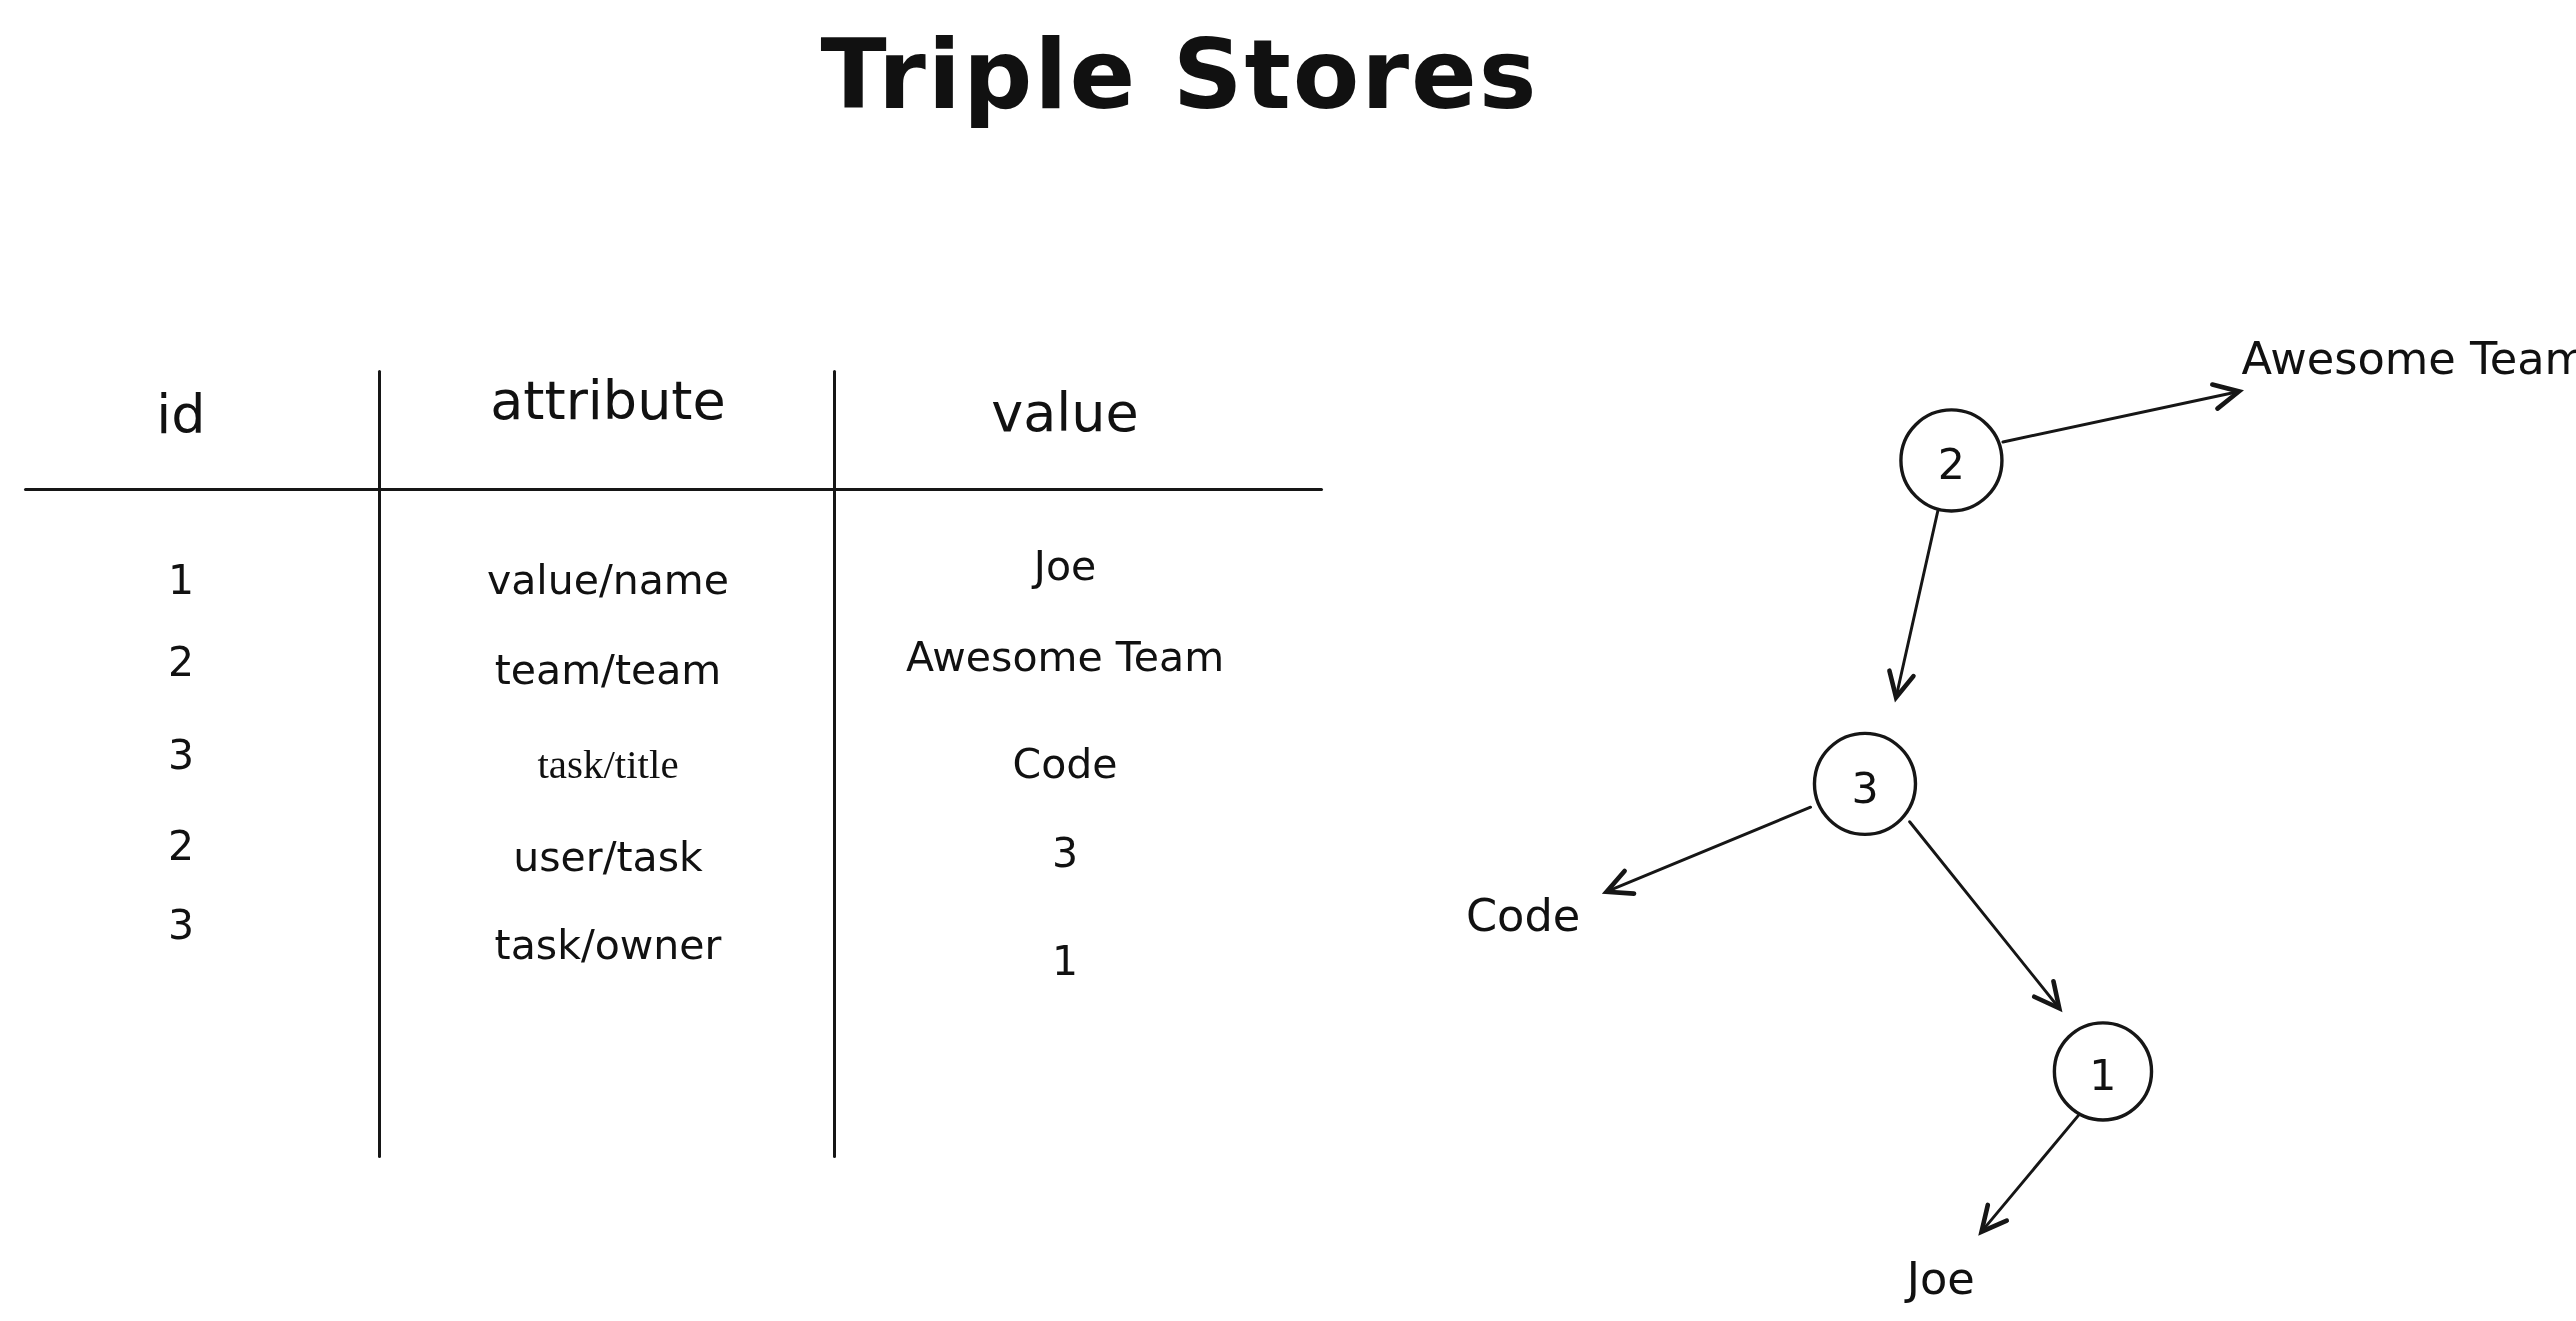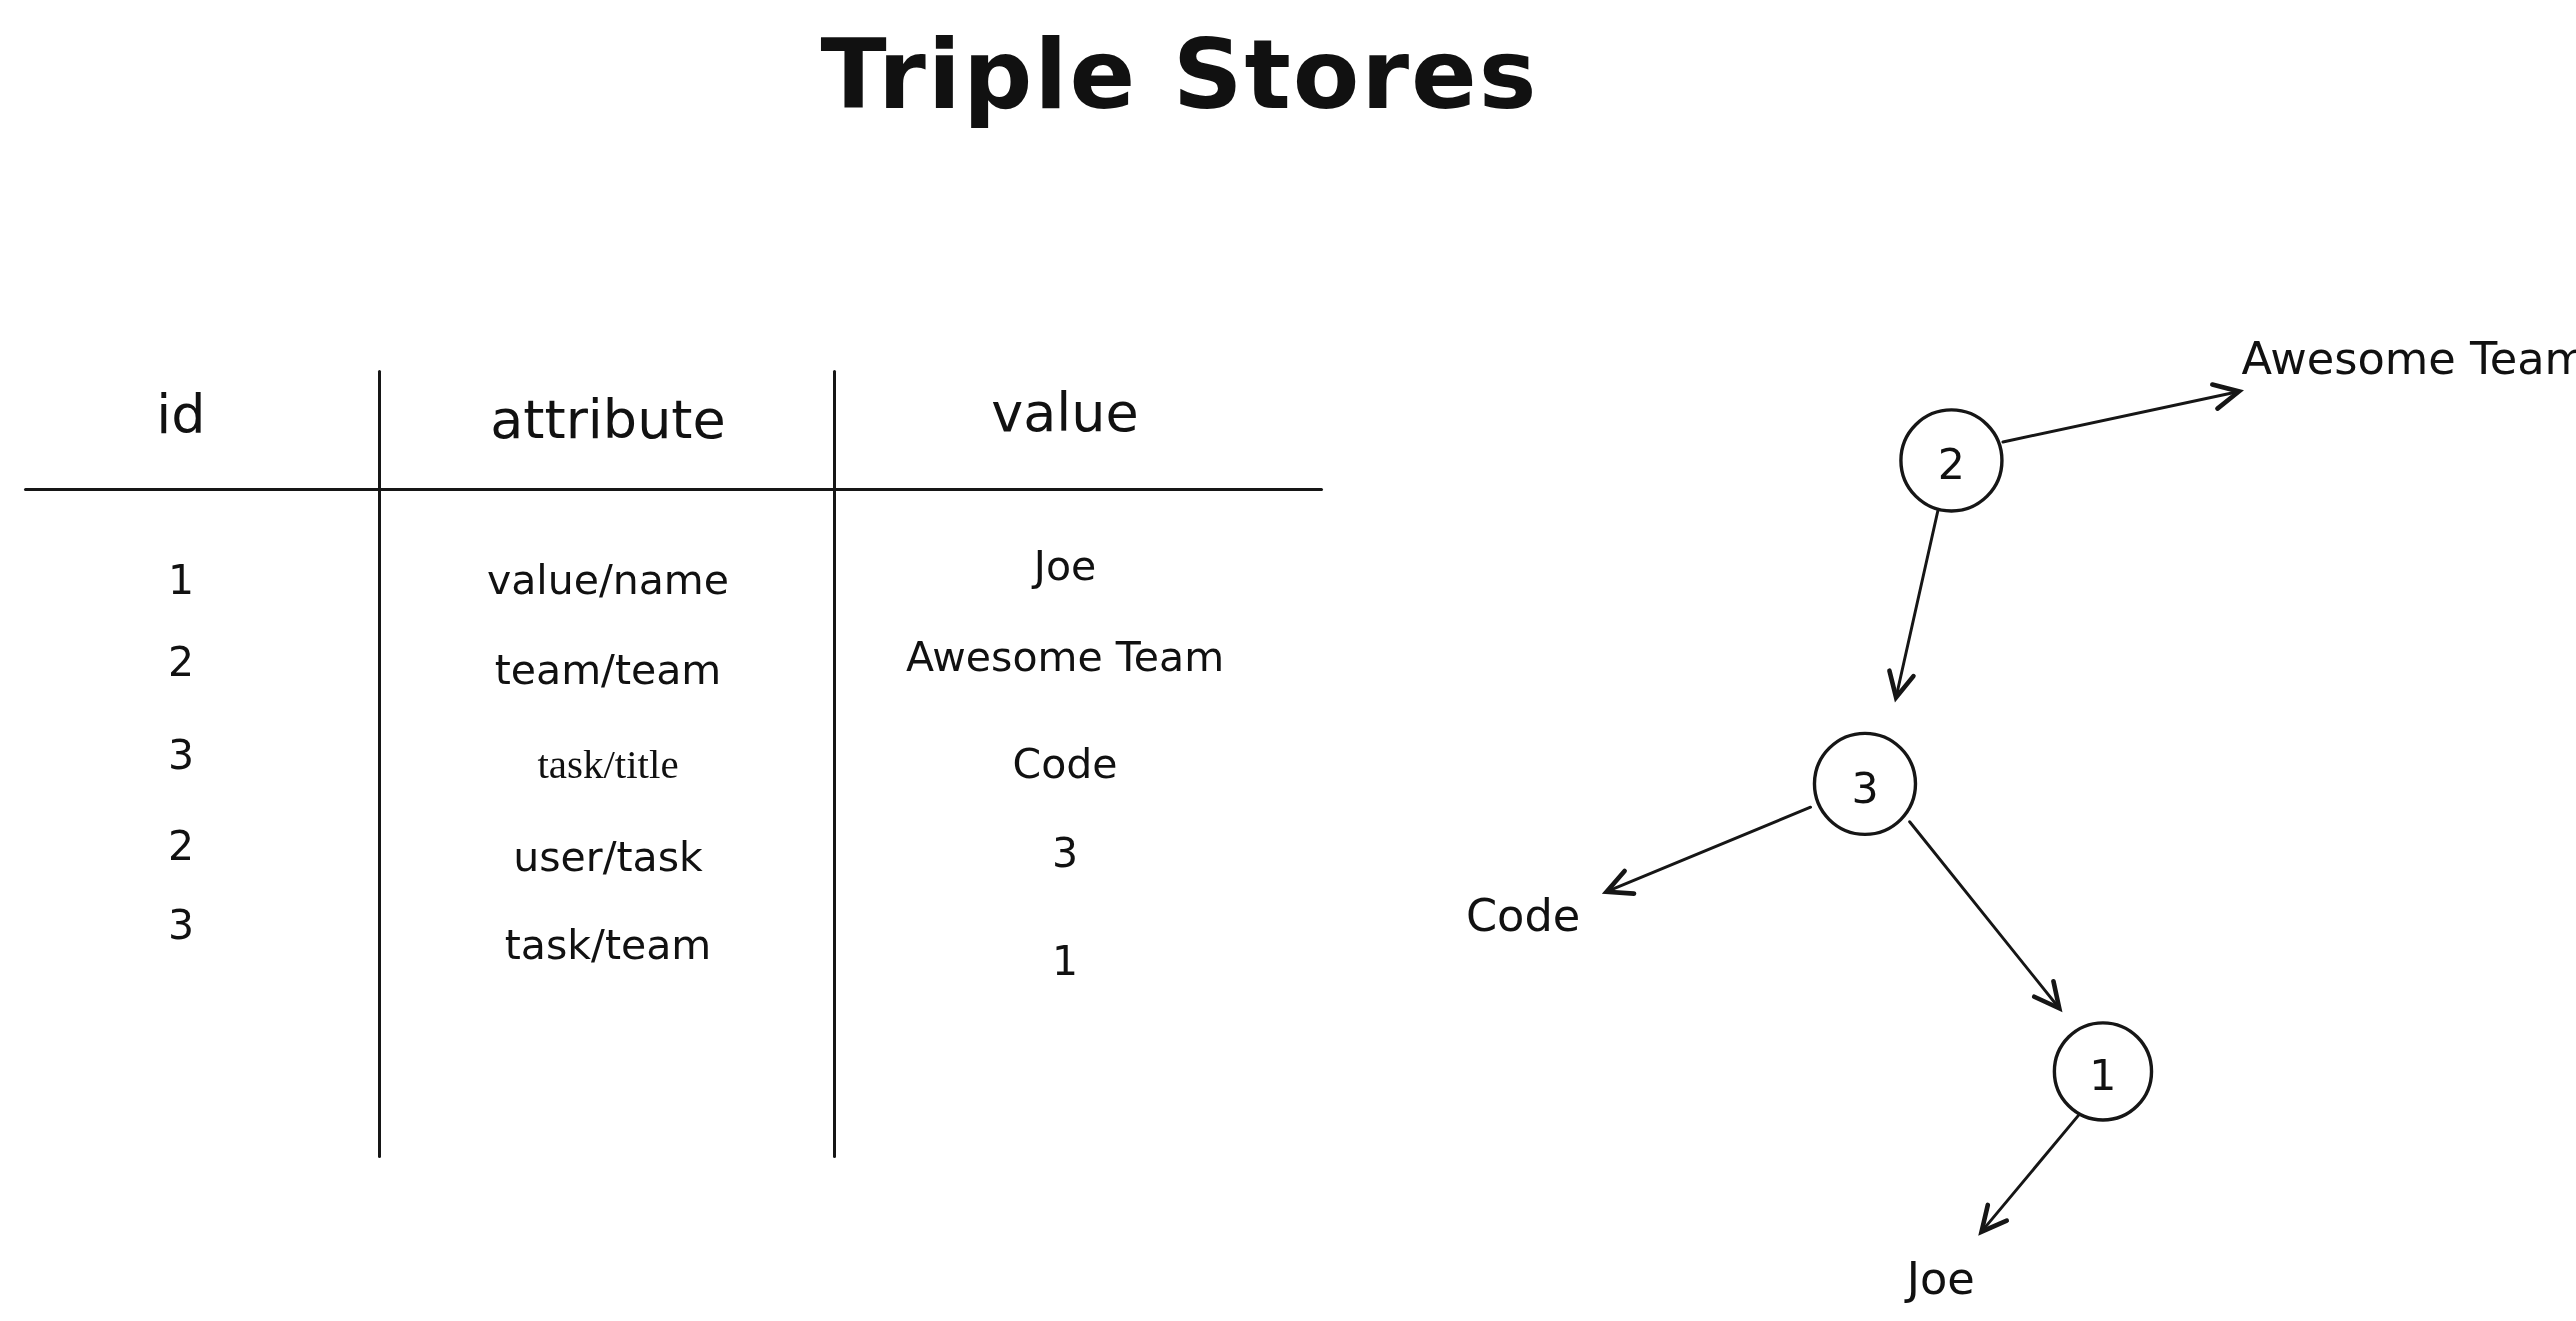--- a/index.html
+++ b/index.html
@@ -88,21 +88,21 @@
 </head>
 <body>
 
 <div class="stage">
 
   <div class="title">Triple Stores</div>
 
   <div>
 
     <div class="cell th" style="left:181px; top:414px;">id</div>
-    <div class="cell th" style="left:608px; top:419px;">attribute</div>
+    <div class="cell th" style="left:608px; top:400px;">attribute</div>
     <div class="cell th" style="left:1065px; top:412px;">value</div>
 
     <div class="vline" style="left:378px;"></div>
     <div class="vline" style="left:833px;"></div>
     <div class="hline"></div>
 
     <div>
       <div class="cell td" style="left:181px;  top:580px;">1</div>
       <div class="cell td" style="left:608px;  top:580px;">value/name</div>
       <div class="cell td" style="left:1065px; top:566px;">Joe</div>
@@ -121,21 +121,21 @@
     </div>
 
     <div>
       <div class="cell td" style="left:181px;  top:846px;">2</div>
       <div class="cell td" style="left:608px;  top:857px;">user/task</div>
       <div class="cell td" style="left:1065px; top:853px;">3</div>
     </div>
 
     <div>
       <div class="cell td" style="left:181px;  top:925px;">3</div>
-      <div class="cell td" style="left:608px;  top:945px;">task/team</div>
+      <div class="cell td" style="left:608px;  top:945px;">task/owner</div>
       <div class="cell td" style="left:1065px; top:961px;">1</div>
     </div>
   </div>
 
   <svg class="graph-svg" viewBox="0 0 2652 1361">
     <defs>
       <marker id="arrowhead" viewBox="0 0 24 24" refX="20" refY="12" markerWidth="38" markerHeight="38" markerUnits="userSpaceOnUse" orient="auto">
         <path d="M4 4 L20 12 L4 20" fill="none" stroke="#161616" stroke-width="3" stroke-linecap="round"></path>
       </marker>
     </defs>

